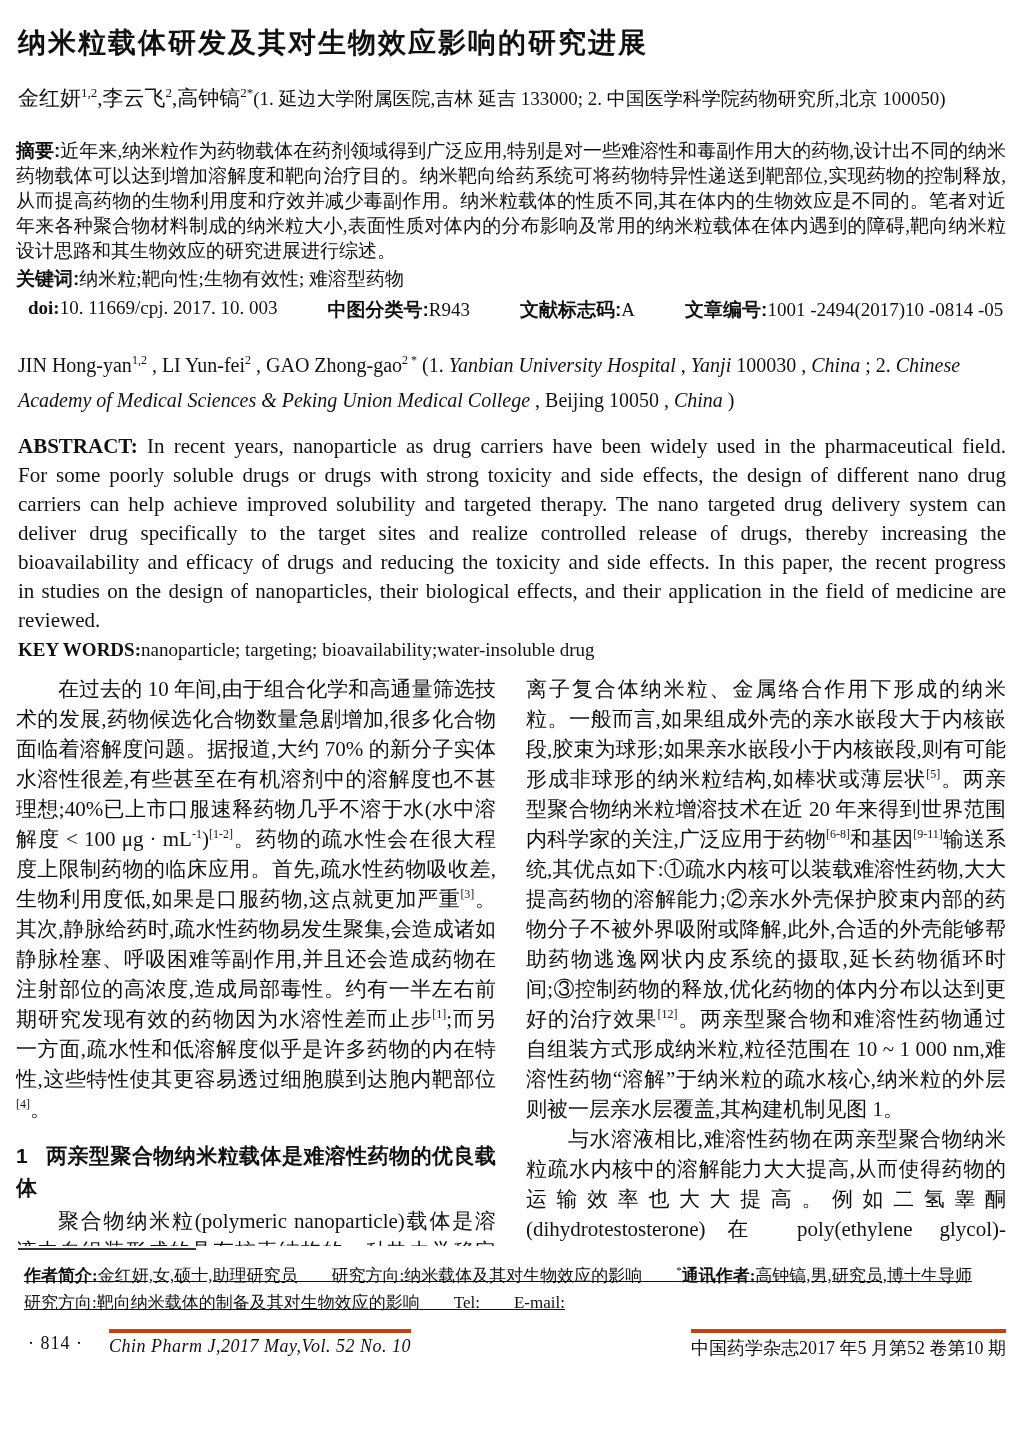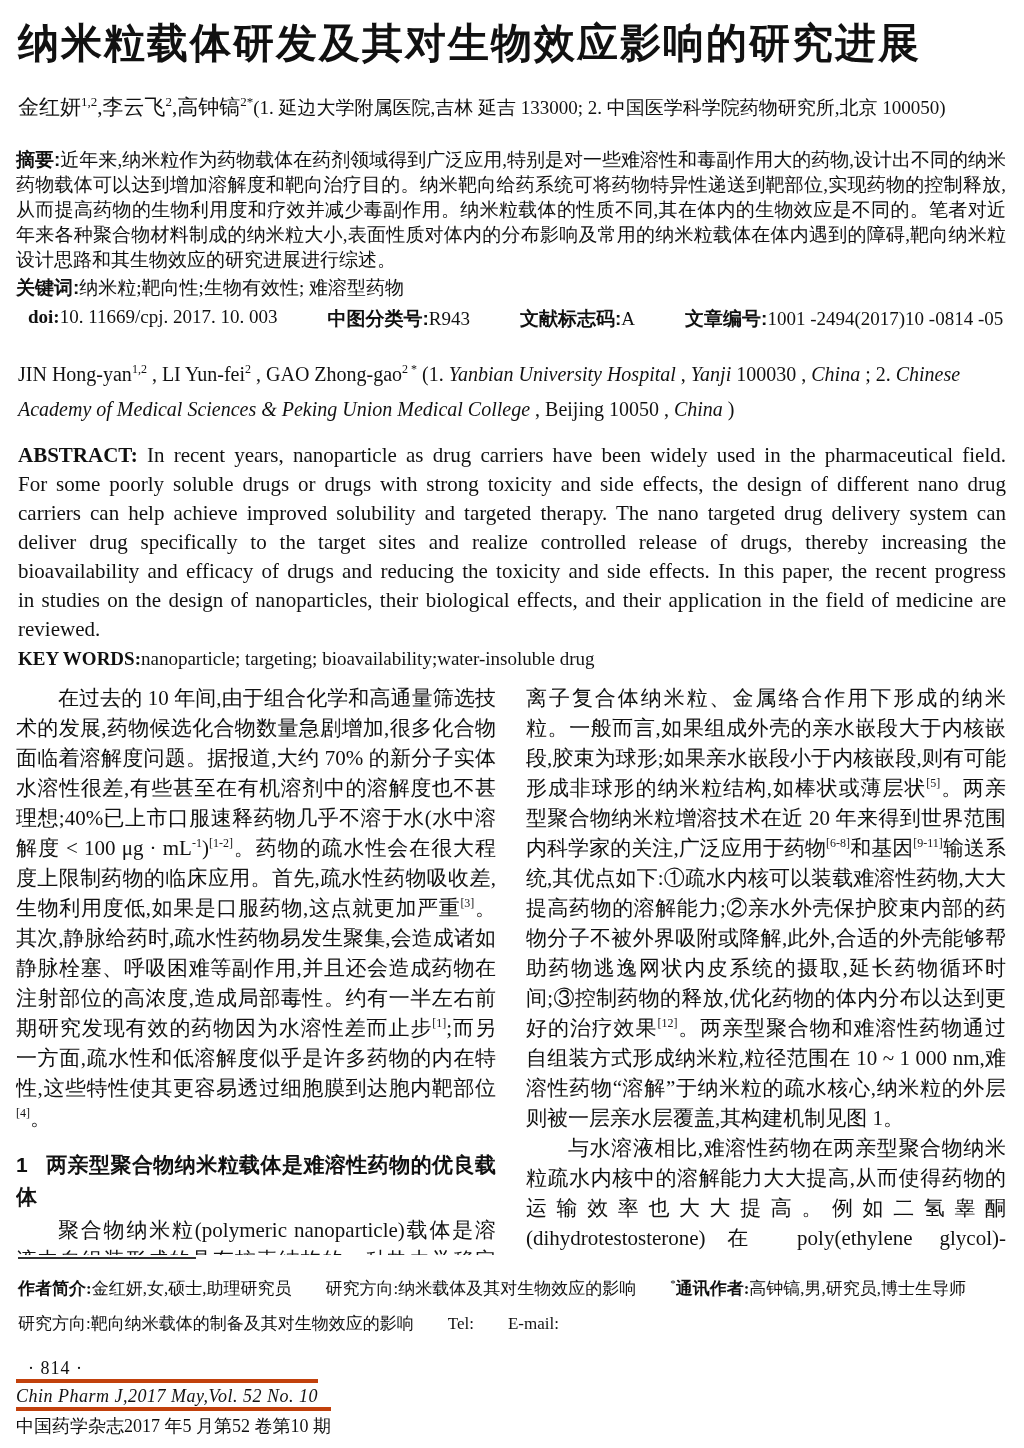--- a/index.html
+++ b/index.html
@@ -5,22 +5,22 @@
   html,body{margin:0;padding:0;}
   body{
     width:1024px;height:1448px;overflow:hidden;
     background:#ffffff;color:#111;
     font-family:"Liberation Serif","DejaVu Serif",serif;
   }
   .page{padding:10px 18px 0 16px;position:relative;}
 
   
   .title-cn{
-    margin:6px 0 0 2px;
-    font-size:41px;font-weight:700;letter-spacing:2px;
+    margin:14px 0 0 2px;
+    font-size:28px;font-weight:700;letter-spacing:2px;
     font-family:"DejaVu Serif",serif;
   }
   .authors-cn{margin:22px 0 0 2px;font-size:21px;}
   .authors-cn sup{font-size:13px;}
   .authors-cn .sm{font-size:19px;}
 
   
   .abs-cn{margin:26px 0 0 0;font-size:19px;line-height:25px;text-align:justify;}
   .lab-cn{font-weight:700;font-family:"Liberation Sans","DejaVu Sans",sans-serif;}
   .kw-cn{margin:3px 0 0 0;font-size:19px;line-height:25px;}
@@ -45,25 +45,25 @@
   .indent{text-indent:2em;}
   .col sup{font-size:12px;line-height:0;}
   .sec-heading{
     margin:16px 0 2px 0;font-size:21px;font-weight:700;
     font-family:"Liberation Sans","DejaVu Sans",sans-serif;line-height:32px;
   }
   .sec-heading .num{margin-right:18px;}
 
   
   .fn-divider{width:178px;border-top:2px solid #333;margin:2px 0 6px 2px;}
-  .footnote{font-size:17px;line-height:36px;margin:0 0 0 2px;}
+  .footnote{font-size:17px;line-height:28px;margin:0 0 0 8px;text-decoration:underline;}
   .footnote sup{font-size:11px;}
 
   
-  .pagefoot{margin-top:12px;display:flex;align-items:flex-start;font-size:18px;flex-direction:column;}
+  .pagefoot{margin-top:12px;display:flex;align-items:flex-start;font-size:18px;}
   .page-no{margin:4px 26px 0 12px;letter-spacing:1px;}
   .overline{border-top:4px solid #c2410c;padding-top:3px;display:inline-block;}
   .journal-en{font-style:italic;letter-spacing:0.5px;}
   .spacer{flex:1;}
 </style>
 </head>
 <body>
 
 <div class="page">
 

